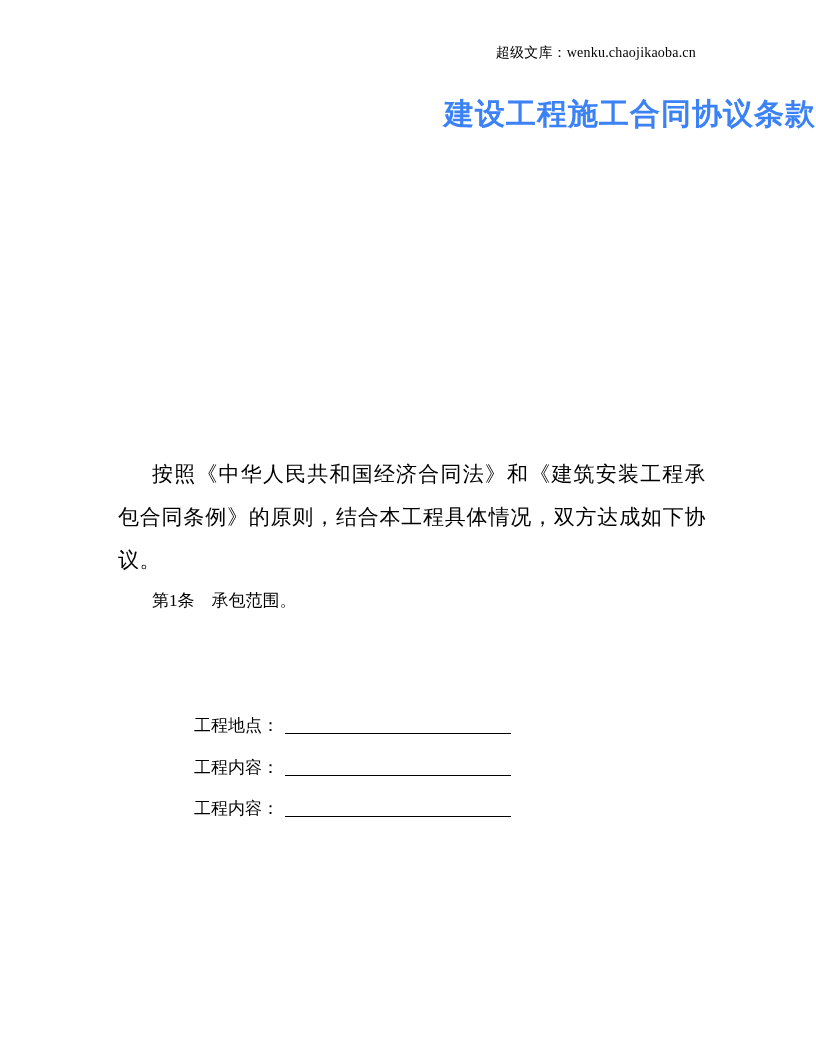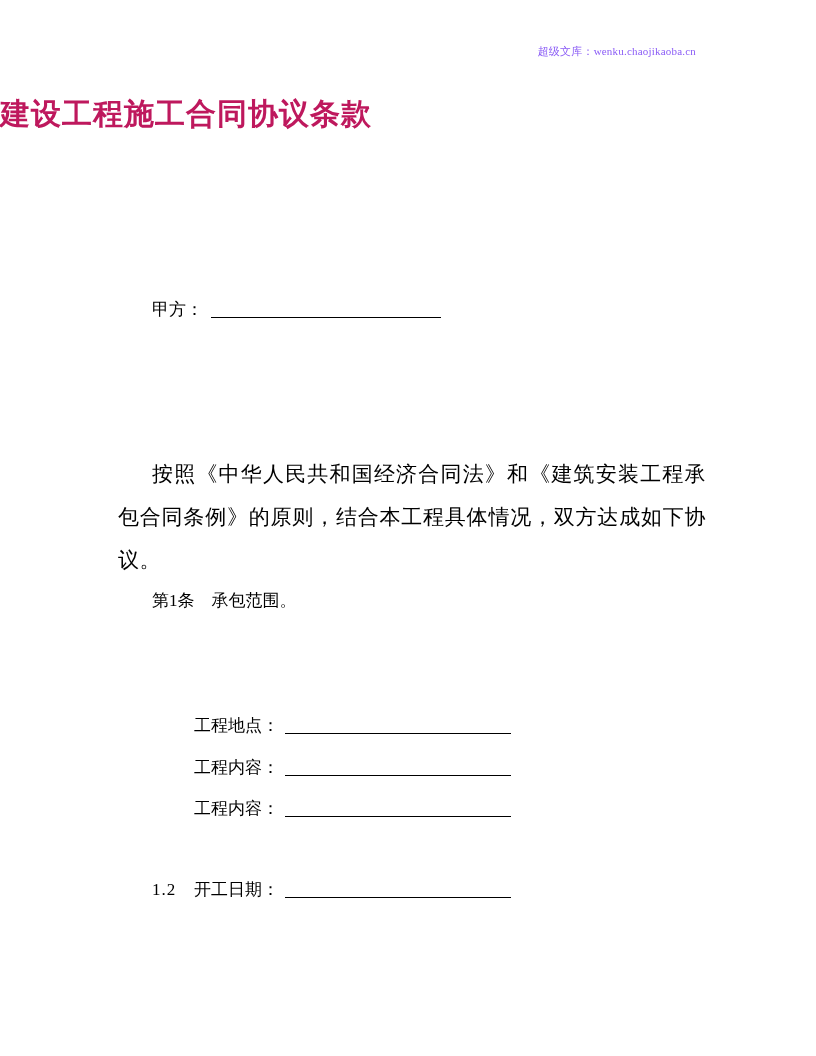--- a/index.html
+++ b/index.html
@@ -12,33 +12,33 @@
     overflow: hidden;
   }
   .page {
     position: relative;
     width: 816px; height: 1056px;
     background: #ffffff;
   }
   .header {
     position: absolute;
     top: 44px; right: 120px;
-    font-size: 11px;
+    font-size: 14px;
     letter-spacing: 0.2px;
-    color: #8b5cf6;
+    color: #000000;
   }
   .title {
     position: absolute;
     top: 94px; left: 0; right: 0;
-    text-align: left;
+    text-align: right;
     font-family: Liberation Serif, serif;
     font-weight: 900;
     font-size: 30px;
     letter-spacing: 1px;
-    color: #be185d;
+    color: #3b82f6;
   }
   .row {
     position: absolute;
     left: 152px;
     font-size: 17px;
     white-space: nowrap;
   }
   .fill {
     display: inline-block;
     border-bottom: 1.5px solid #000000;
@@ -77,23 +77,20 @@
 <body>
 
 <div class="page">
 
   <div class="header">
     <span>超级文库：wenku.chaojikaoba.cn</span>
   </div>
 
   <h1 class="title">建设工程施工合同协议条款</h1>
 
-  <div class="row row-party-a">
-    <span>甲方：</span><span class="fill fill-party"></span>
-  </div>
 
 
   <p class="intro">按照《中华人民共和国经济合同法》和《建筑安装工程承包合同条例》的原则，结合本工程具体情况，双方达成如下协议。</p>
 
   <div class="row clause-heading">
     <span class="clause-num">第1条</span><span>承包范围。</span>
   </div>
 
 
   <div class="row field-row row-1-1b">
@@ -101,18 +98,15 @@
   </div>
 
   <div class="row field-row row-1-1c">
     <span class="fnum"></span><span>工程内容：</span><span class="fill fill-field"></span>
   </div>
 
   <div class="row field-row row-1-1d">
     <span class="fnum"></span><span>工程内容：</span><span class="fill fill-field"></span>
   </div>
 
-  <div class="row field-row row-1-2">
-    <span class="fnum">1.2</span><span>开工日期：</span><span class="fill fill-field"></span>
-  </div>
 
 
 </div>
 
 </body></html>

